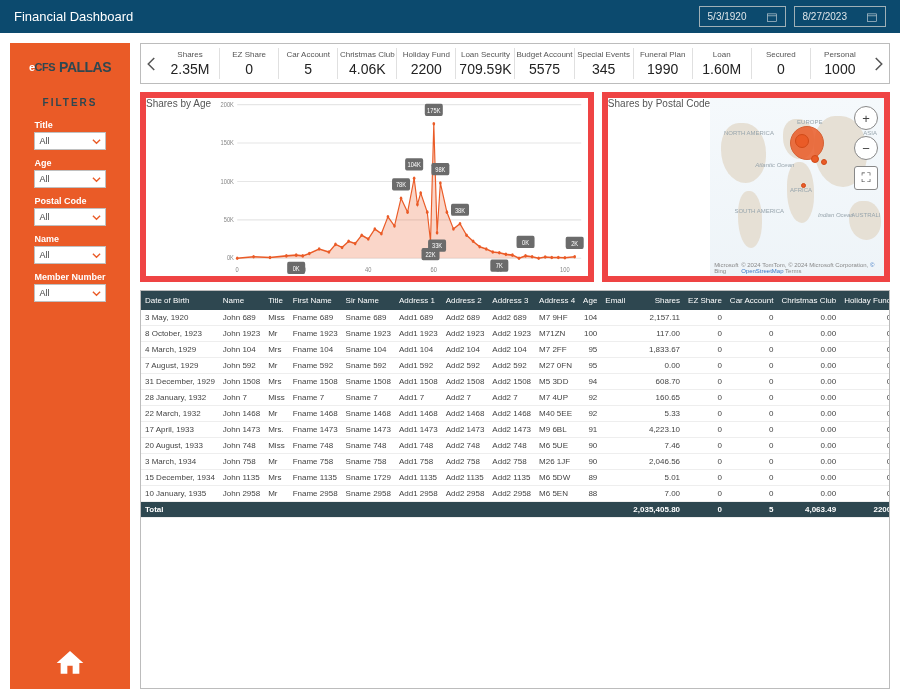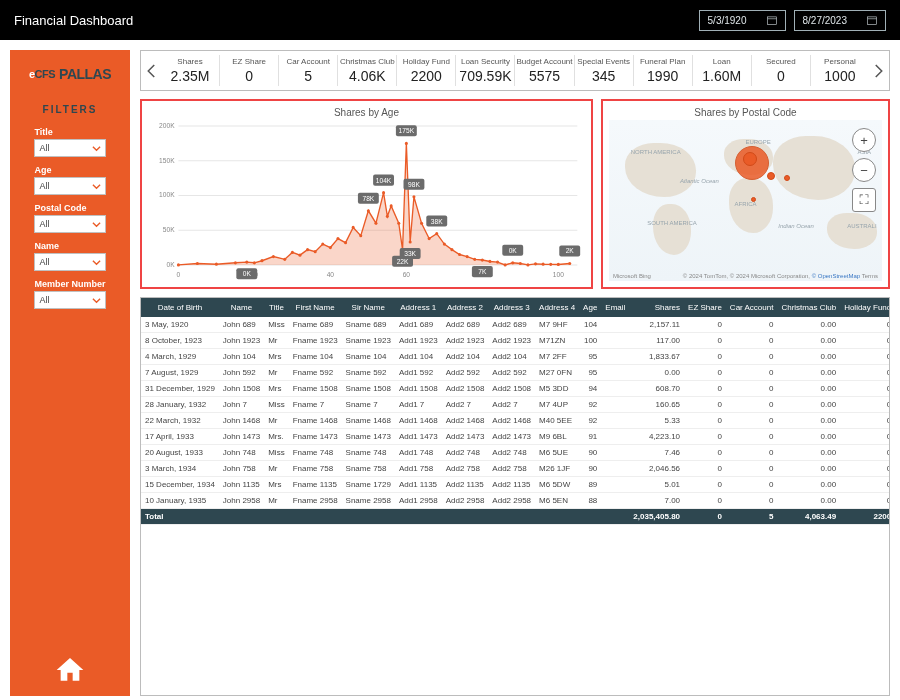--- a/index.html
+++ b/index.html
@@ -1,17 +1,17 @@
 <!DOCTYPE html>
 <html><head>
 <meta charset="utf-8">
 <style>
 *{box-sizing:border-box;margin:0;padding:0;font-family:"Segoe UI",Arial,sans-serif}
 body{background:#fff;width:900px;height:700px;overflow:hidden;font-size:10px}
-.topbar{background:#000000;height:40px;display:flex;align-items:center;padding:8px 14px;color:#fff}
+.topbar{background:#0c4a6e;height:33px;display:flex;align-items:center;padding:8px 14px;color:#fff}
 .topbar .title{font-size:13px;font-weight:400}
 .topbar .spacer{flex:1}
 .date-box{border:1px solid #a0b0b6;padding:4px 8px;margin-left:8px;display:flex;align-items:center;gap:20px;font-size:10px;color:#dfe6e9}
 .date-box svg{width:10px;height:10px;fill:#cfd8dc}
 .layout{display:flex;height:calc(100% - 34px);padding:10px;gap:10px}
 .sidebar{width:120px;background:#ea5b27;display:flex;flex-direction:column;align-items:center;padding:10px 8px;gap:10px}
 .logo-row{display:flex;gap:4px;align-items:center;height:28px}
 .logo-box{font-weight:bold;font-size:11px;color:#fff;letter-spacing:-0.5px}
 .logo-ecfs{display:flex;align-items:center}
 .logo-ecfs .e{color:#fff;}
@@ -25,38 +25,38 @@
 .home-icon{margin-top:auto;width:32px;height:32px;fill:#fff}
 .main{flex:1;display:flex;flex-direction:column;gap:8px;min-width:0}
 .kpi-row{border:1px solid #bcbcbc;display:flex;align-items:center;padding:4px 2px}
 .arrow{width:18px;height:18px;fill:#555;cursor:pointer;flex-shrink:0}
 .kpis{flex:1;display:flex;overflow:hidden}
 .kpi{flex:1;text-align:center;border-right:1px solid #e0e0e0;padding:2px 1px;min-width:0}
 .kpi:last-child{border-right:none}
 .kpi .lab{color:#555;font-size:8px;white-space:nowrap;overflow:hidden;text-overflow:ellipsis}
 .kpi .val{color:#222;font-size:14px;font-weight:400;margin-top:2px;white-space:nowrap}
 .mid{display:flex;gap:8px;height:190px}
-.card{border:2px solid #ef4444;padding:6px;display:flex;flex-direction:column}
+.card{border:6px solid #ef4444;display:flex;flex-direction:row}
 .card-title{text-align:center;font-size:10px;color:#555;margin-bottom:2px}
 .chart-card{flex:1.6;position:relative}
 .map-card{flex:1;position:relative}
 .chart-body{flex:1;position:relative}
 .chart-body svg{width:100%;height:100%}
 .map-body{flex:1;position:relative;background:linear-gradient(#f5f9fc,#eef4f8);overflow:hidden}
 .map-controls{position:absolute;right:6px;top:8px;display:flex;flex-direction:column;gap:6px}
 .map-btn{width:24px;height:24px;border:1px solid #888;border-radius:50%;background:#fff;display:flex;align-items:center;justify-content:center;cursor:pointer;font-size:13px;color:#444}
 .map-btn.sq{border-radius:3px}
 .continent{position:absolute;background:#e6e0d5;border-radius:40% 50% 45% 55%}
 .map-dot{position:absolute;background:#ea5b27;border-radius:50%;border:1px solid #d14a18}
 .map-label{position:absolute;font-size:6px;color:#98a5ad}
 .map-foot{position:absolute;bottom:2px;font-size:6px;color:#888;display:flex;width:100%;justify-content:space-between;padding:0 4px}
 .map-foot a{color:#3b78c4}
 .table-card{flex:1;border:1px solid #bcbcbc;overflow:auto;min-height:0}
 table{border-collapse:collapse;width:100%;font-size:8px}
-thead th{background:#2e4750;color:#fff;font-weight:500;padding:5px 4px;text-align:center;white-space:nowrap;position:sticky;top:0}
+thead th{background:#2e4750;color:#fff;font-weight:500;padding:5px 4px;text-align:left;white-space:nowrap;position:sticky;top:0}
 thead th.num{text-align:right}
 tbody td{padding:3px 4px;border-bottom:1px solid #eee;white-space:nowrap;color:#444}
 tbody td.num{text-align:right}
 tbody tr.total td{background:#2e4750;color:#fff;font-weight:600}
 .datalabel{font-size:7px;fill:#fff}
 .datapill{fill:#6b6b6b}
 .axis-text{font-size:7px;fill:#888}
 </style>
 </head>
 <body>

